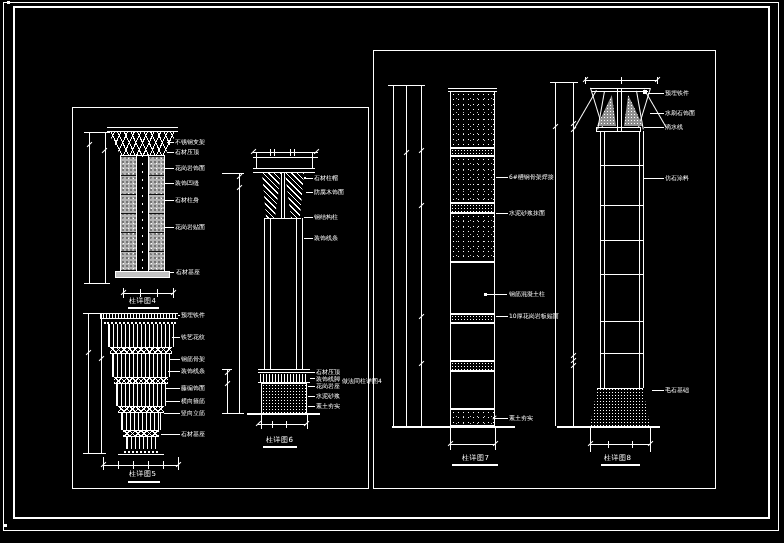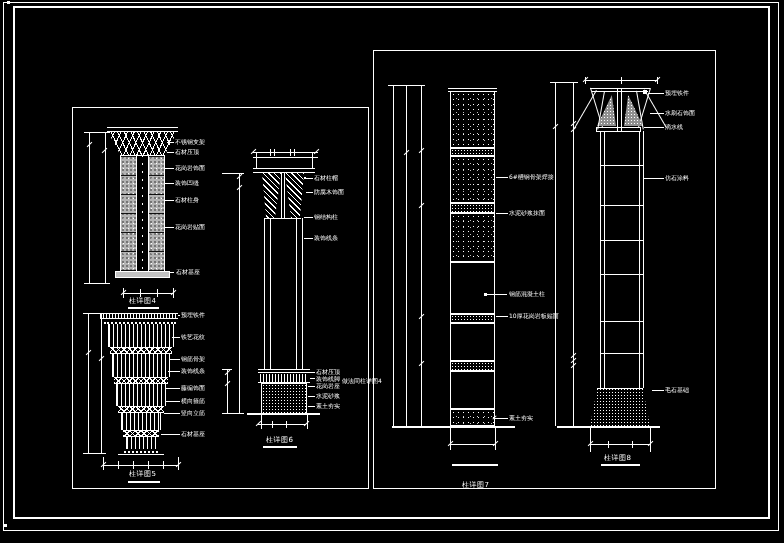--- a/index.html
+++ b/index.html
@@ -250,21 +250,21 @@
     <div class="tick" style="left:418px;top:205px"></div>
     <div class="tick" style="left:418px;top:316px"></div>
     <div class="tick" style="left:418px;top:363px"></div>
     <div class="tick" style="left:403px;top:152px"></div>
 
     <div class="v" style="left:450px;top:426px;height:24px"></div>
     <div class="v" style="left:495px;top:426px;height:24px"></div>
     <div class="h" style="left:450px;top:444px;width:45px"></div>
     <div class="tick" style="left:447px;top:443px"></div>
     <div class="tick" style="left:492px;top:443px"></div>
-    <div class="cap" style="left:462px;top:482px">柱详图7</div>
+    <div class="cap" style="left:462px;top:455px">柱详图7</div>
     <div class="h" style="left:452px;top:464px;width:46px;height:2px"></div>
 
     <div class="h" style="left:496px;top:177px;width:12px"></div>
     <div class="lbl" style="left:509px;top:174px">6#槽钢骨架焊接</div>
     <div class="h" style="left:496px;top:213px;width:12px"></div>
     <div class="lbl" style="left:509px;top:210px">水泥砂浆抹面</div>
     <div class="h" style="left:485px;top:294px;width:22px"></div>
       <div class="dot" style="left:484px;top:293px"></div>
     <div class="lbl" style="left:509px;top:291px">钢筋混凝土柱</div>
     <div class="h" style="left:496px;top:316px;width:12px"></div>

